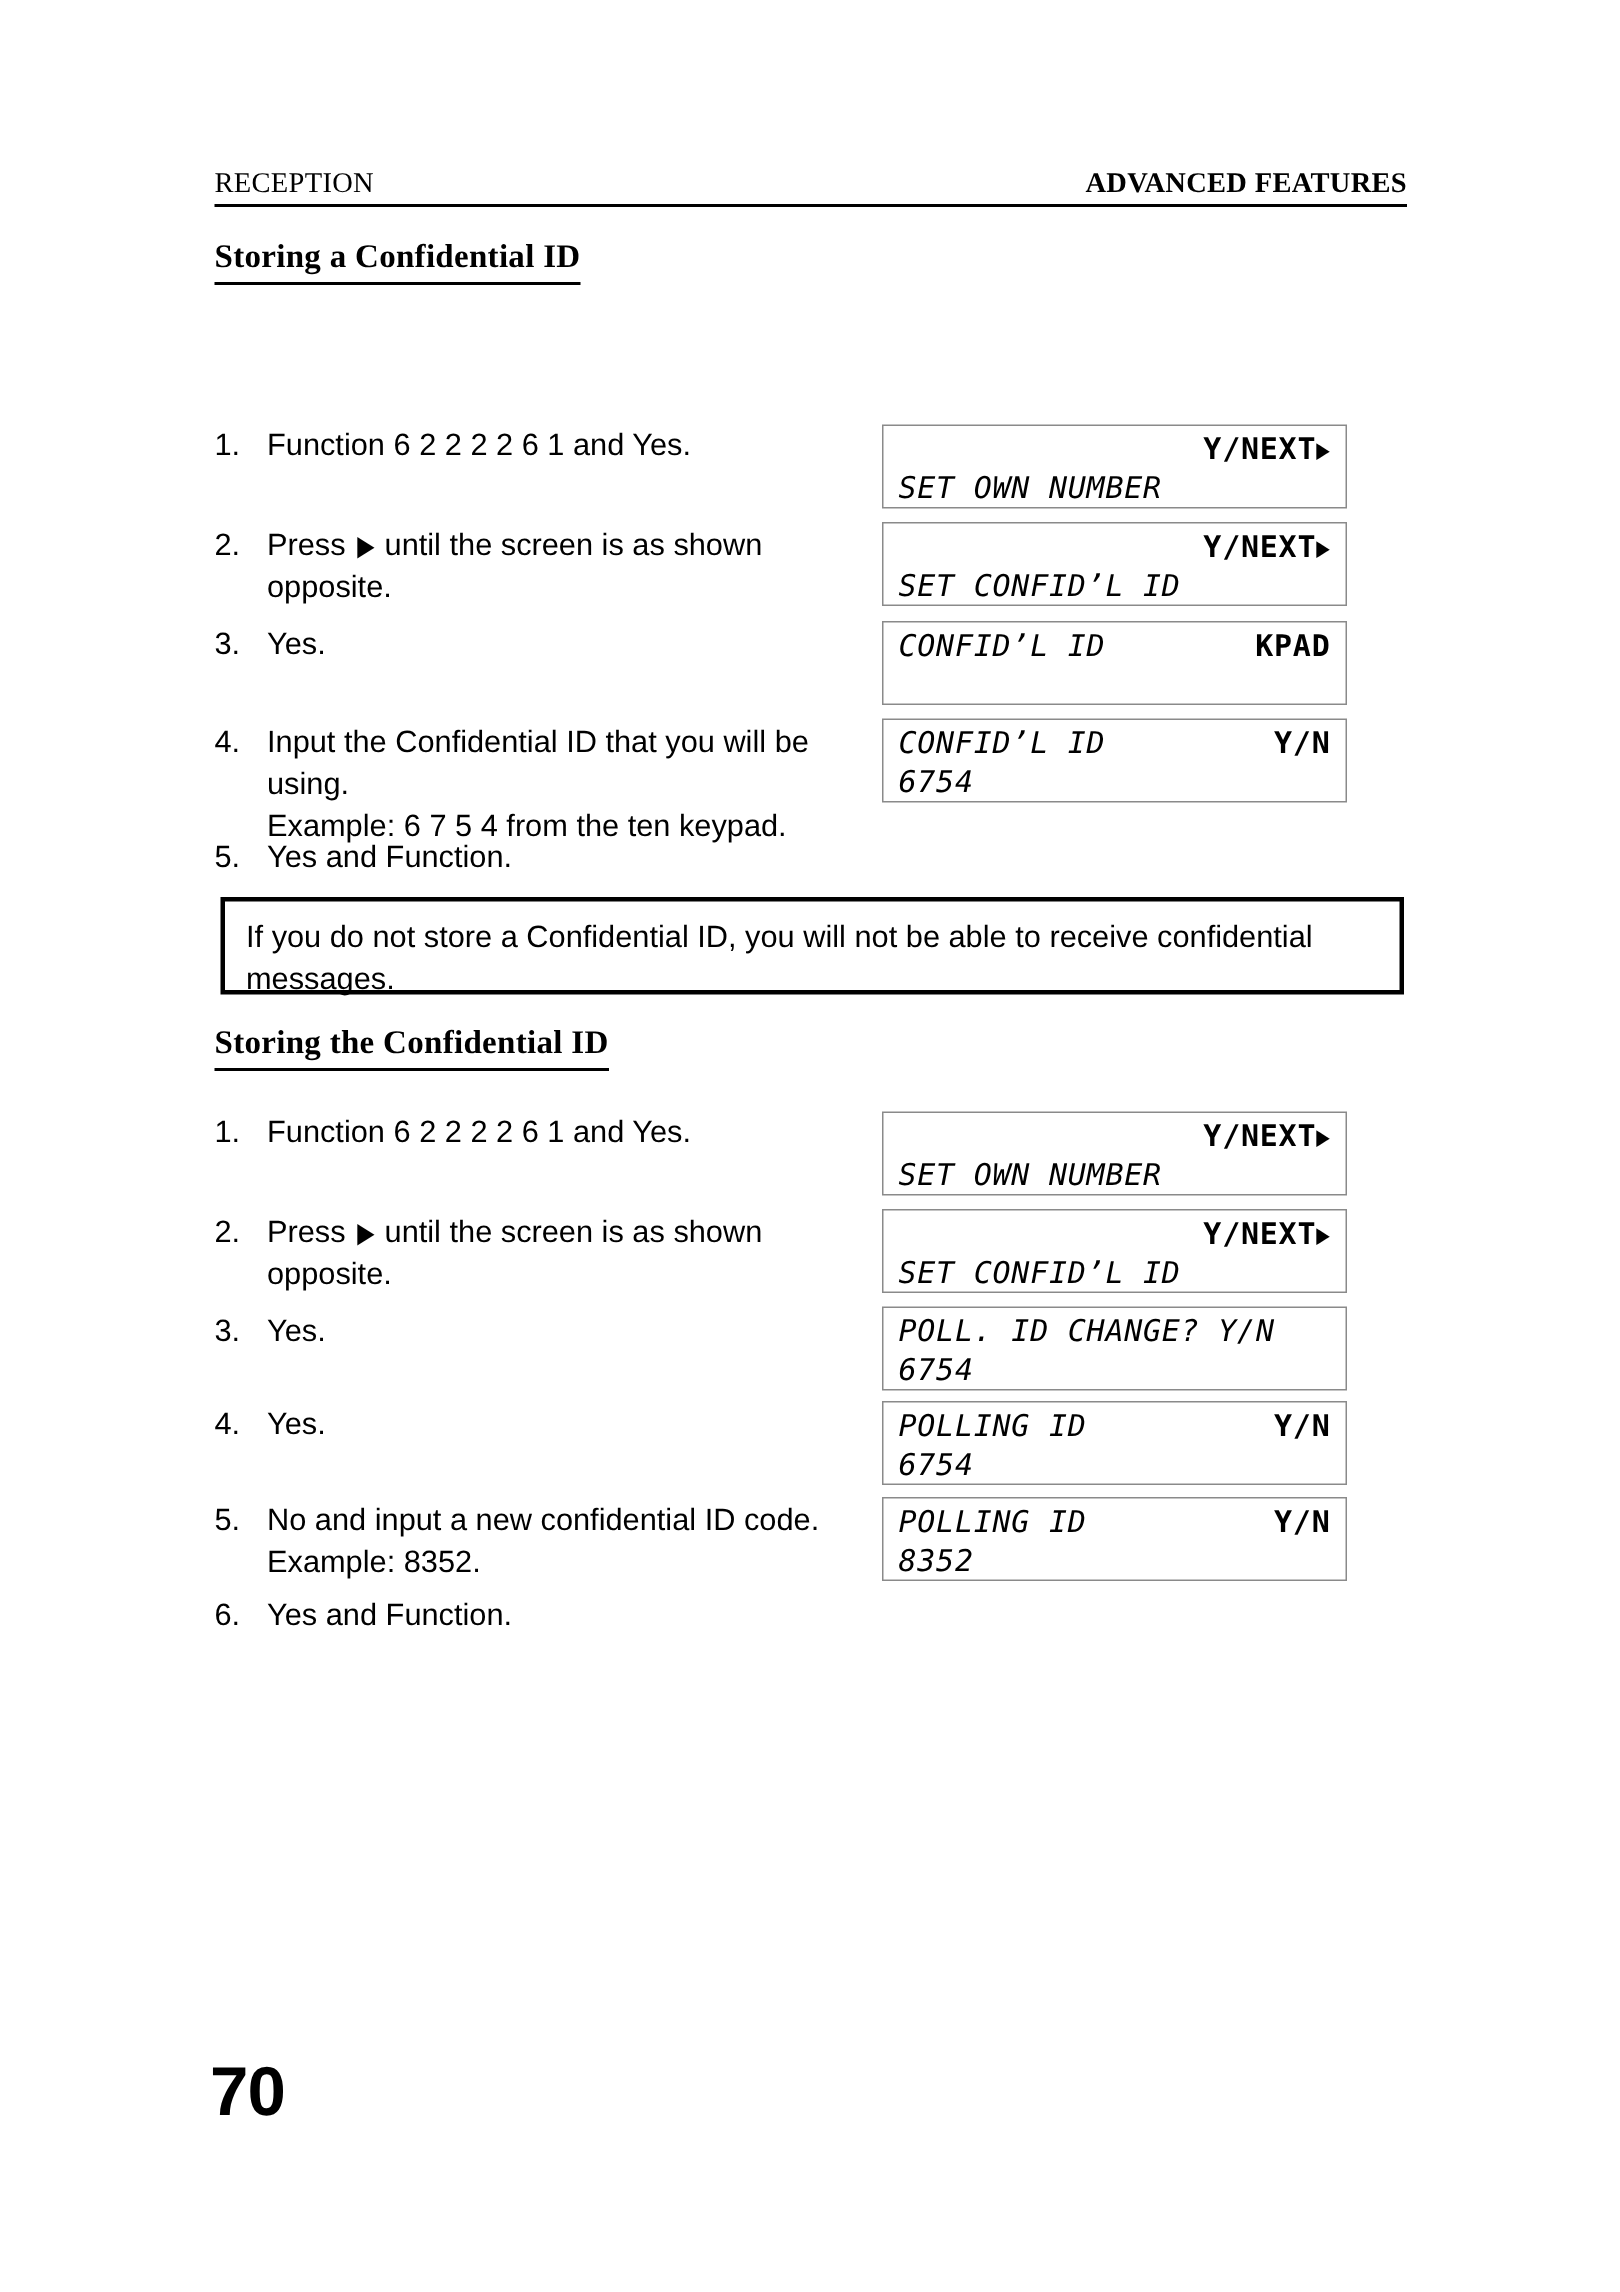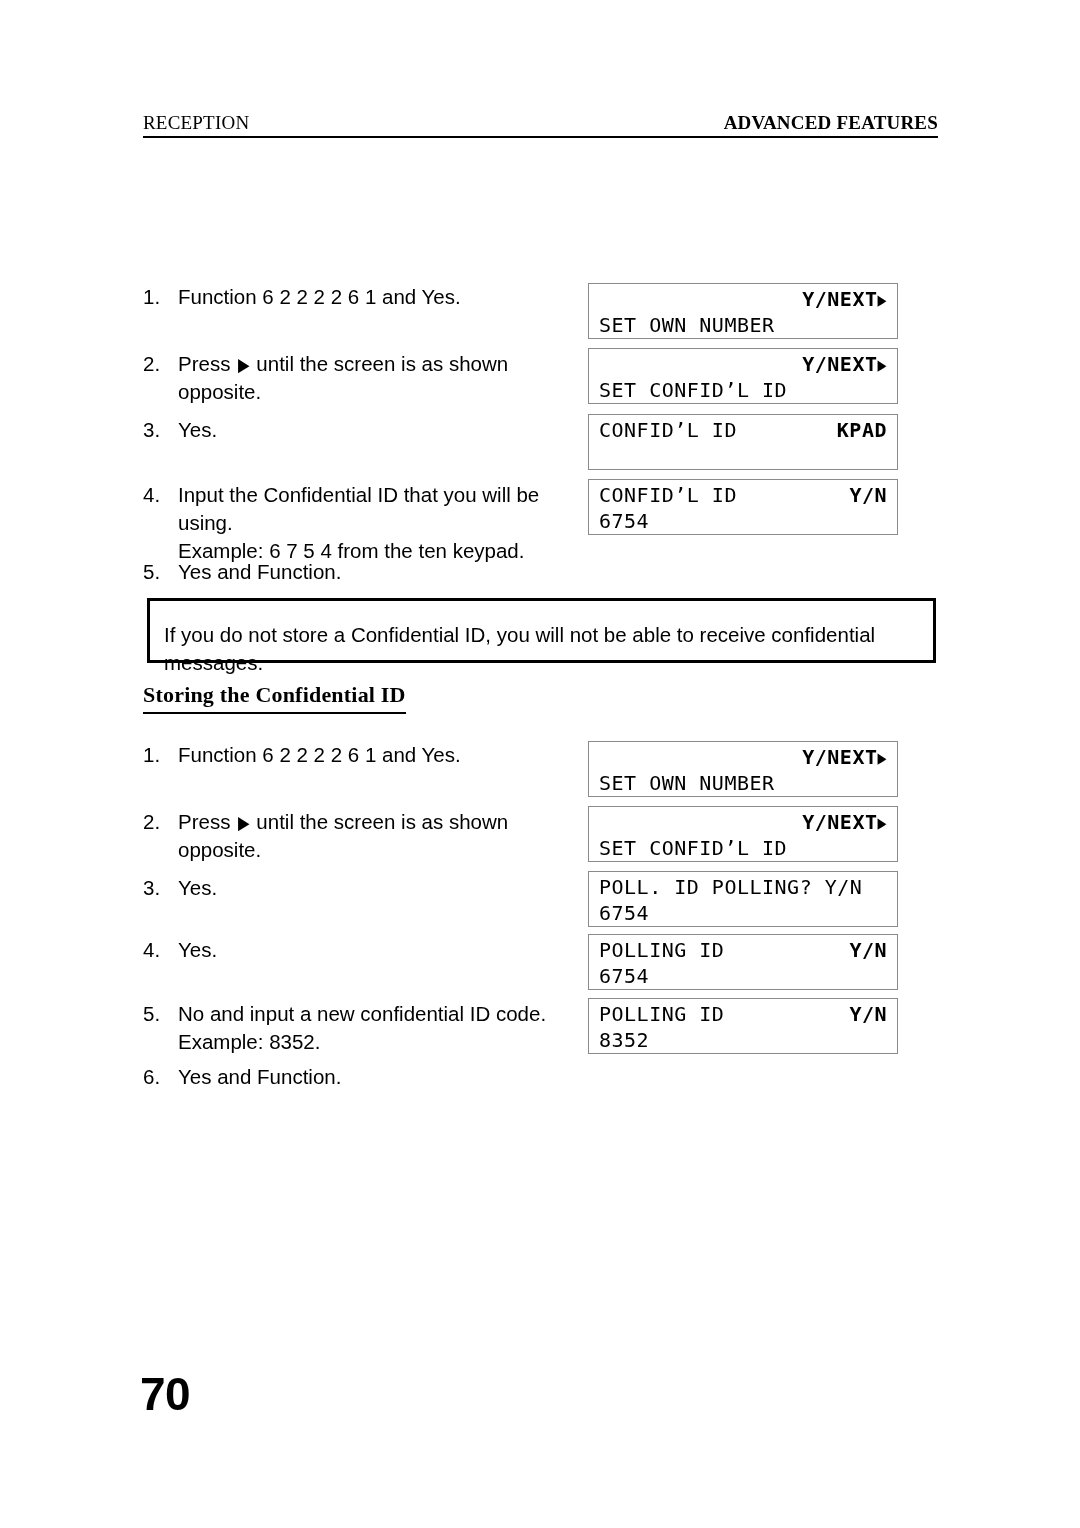--- a/index.html
+++ b/index.html
@@ -134,21 +134,21 @@
     overflow: hidden;
   }
   .lcd-row {
     display: flex;
     justify-content: space-between;
     height: 26px;
     line-height: 25px;
     white-space: pre;
   }
   .lcd-row.right-only { justify-content: flex-end; }
-  .lcd-l { text-align: left; }
+  .lcd-l { text-align: left; font-style: italic; }
   .lcd-r { text-align: right; font-weight: bold; }
   .lcd-arrow {
     display: inline-block;
     font-size: 15px;
     line-height: 1;
     vertical-align: 1px;
     transform: scaleY(1.25);
   }
 
   
@@ -165,21 +165,21 @@
 
   
   .notebox {
     position: absolute;
     left: 147px;
     top: 598px;
     width: 789px;
     height: 65px;
     border: 3px solid #000000;
     box-sizing: border-box;
-    padding: 20px 14px;
+    padding: 10px 14px;
     font-size: 20.5px;
     line-height: 28px;
   }
 
   
   .pagenum {
     position: absolute;
     left: 140px;
     top: 1371px;
     font-size: 46px;
@@ -192,20 +192,21 @@
 <body>
 
 <div class="page">
 
   <div class="runhead">
     <span class="runhead-left">RECEPTION</span>
     <span class="runhead-right">ADVANCED FEATURES</span>
   </div>
   <div class="runhead-rule"></div>
 
+  <div class="sec-heading" id="heading-storing">Storing a Confidential ID</div>
 
 
   <div class="step" id="s1-step1">
     <span class="step-num">1.</span>
     <span class="step-body"><span class="b">Function 6 2 2 2 2 6 1</span><span> and </span><span class="b">Yes</span><span>.</span></span>
   </div>
 
   <div class="step" id="s1-step2">
     <span class="step-num">2.</span>
     <span class="step-body"><span>Press </span><span class="arrow-glyph">▶</span><span> until the screen is as shown opposite.</span></span>
@@ -319,21 +320,21 @@
       <span class="lcd-r"><span>Y/NEXT</span><span class="lcd-arrow">▶</span></span>
     </div>
     <div class="lcd-row">
       <span class="lcd-l">SET CONFID’L ID</span>
       <span class="lcd-r"></span>
     </div>
   </div>
 
   <div class="lcd" id="lcd-7">
     <div class="lcd-row">
-      <span class="lcd-l">POLL. ID POLLING? Y/N</span>
+      <span class="lcd-l">POLL. ID CHANGE? Y/N</span>
       <span class="lcd-r"></span>
     </div>
     <div class="lcd-row">
       <span class="lcd-l">6754</span>
       <span class="lcd-r"></span>
     </div>
   </div>
 
   <div class="lcd" id="lcd-8">
     <div class="lcd-row">

